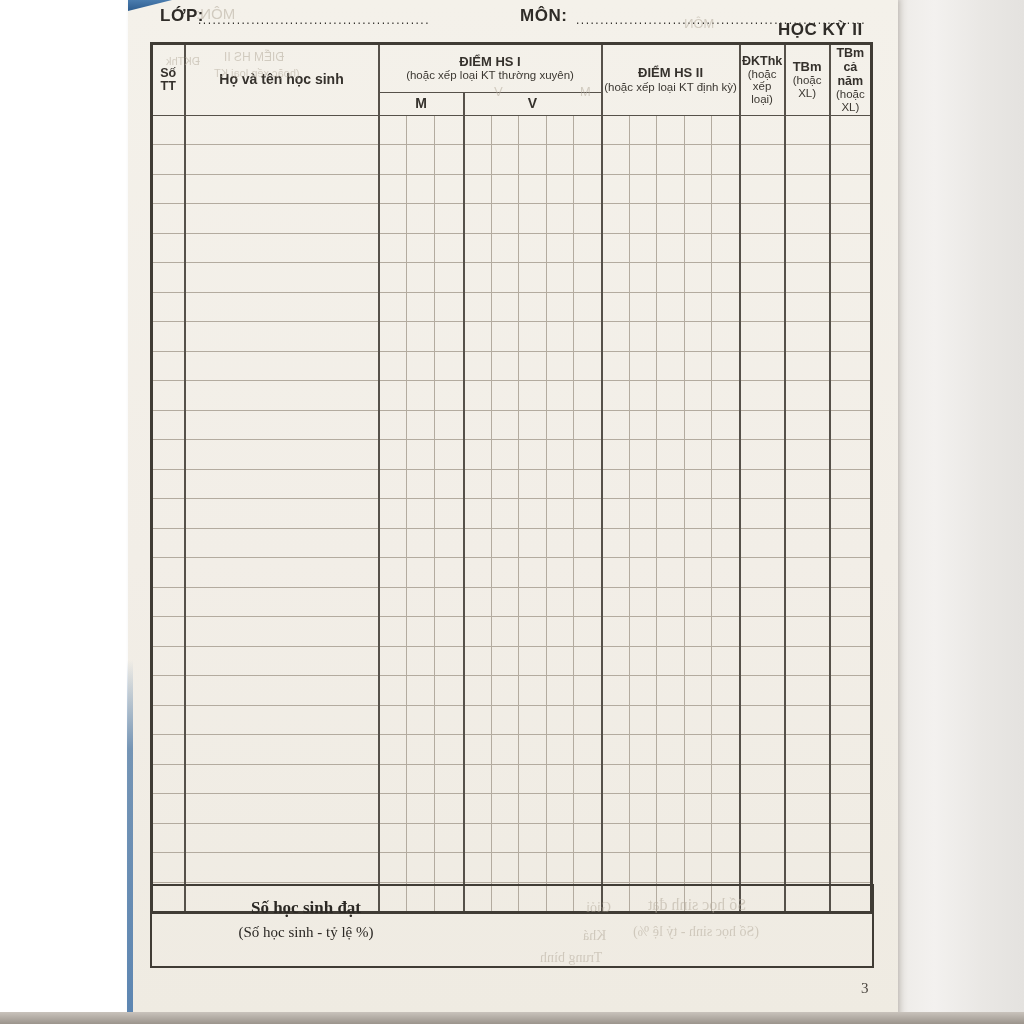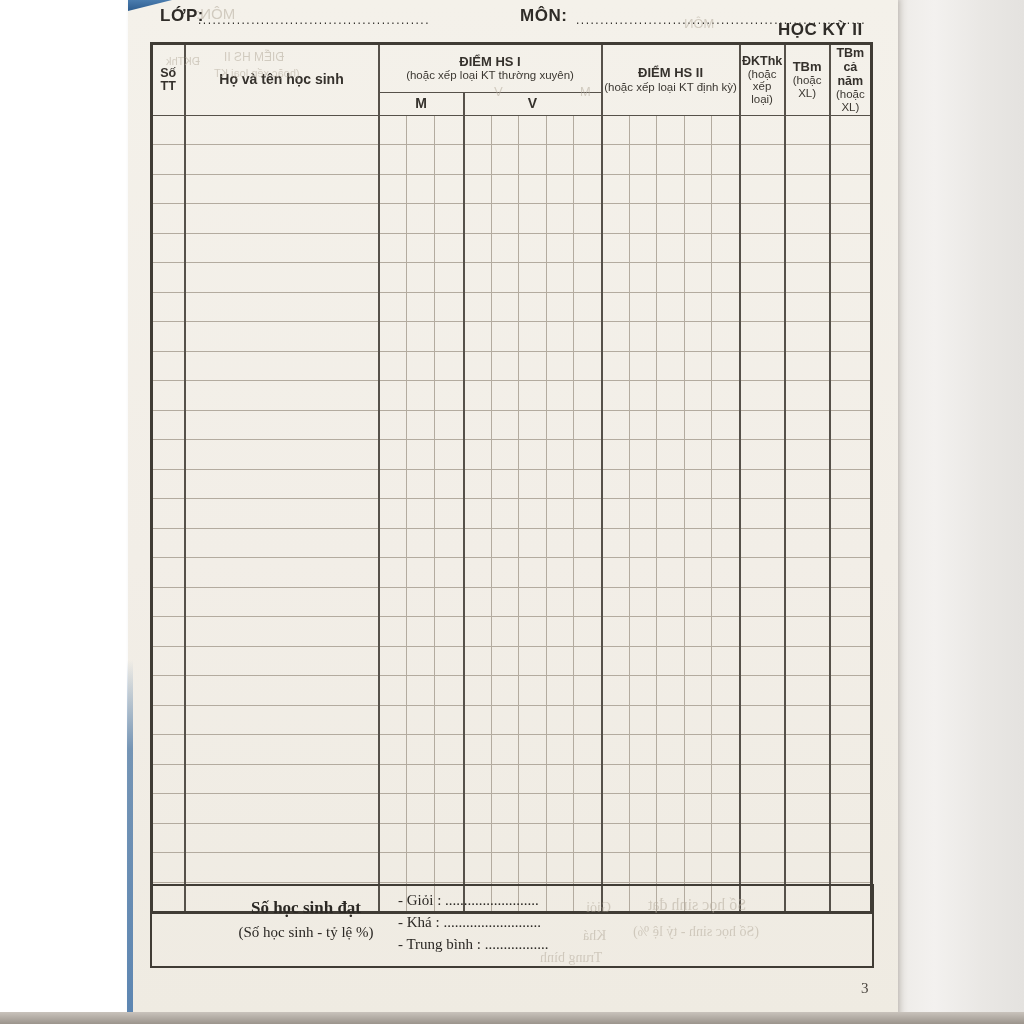--- a/index.html
+++ b/index.html
@@ -701,25 +701,20 @@
           <td class="sec-l"></td>
         </tr>
       </tbody>
   </table>
 
   <div class="footer-box">
     <div class="f-left">
       <div class="t">Số học sinh đạt</div>
       <div class="s">(Số học sinh - tỷ lệ %)</div>
     </div>
-    <div class="f-mid">
-      <div>- Giỏi : .........................</div>
-      <div>- Khá : ..........................</div>
-      <div>- Trung bình : .................</div>
-    </div>
   </div>
 
   <div class="page-number">3</div>
 
   <div id="ghosts">
       <span class="ghost" style="left: 68px; top: 5px; font-size: 15px;">MÔN:</span>
       <span class="ghost" style="left: 556px; top: 16px; font-size: 13px;">MÔN</span>
       <span class="ghost" style="left: 38px; top: 55px; font-size: 11px;">ĐKThk</span>
       <span class="ghost" style="left: 96px; top: 50px; font-size: 12px;">ĐIỂM HS II</span>
       <span class="ghost" style="left: 86px; top: 67px; font-size: 11px;">(hoặc xếp loại KT</span>

